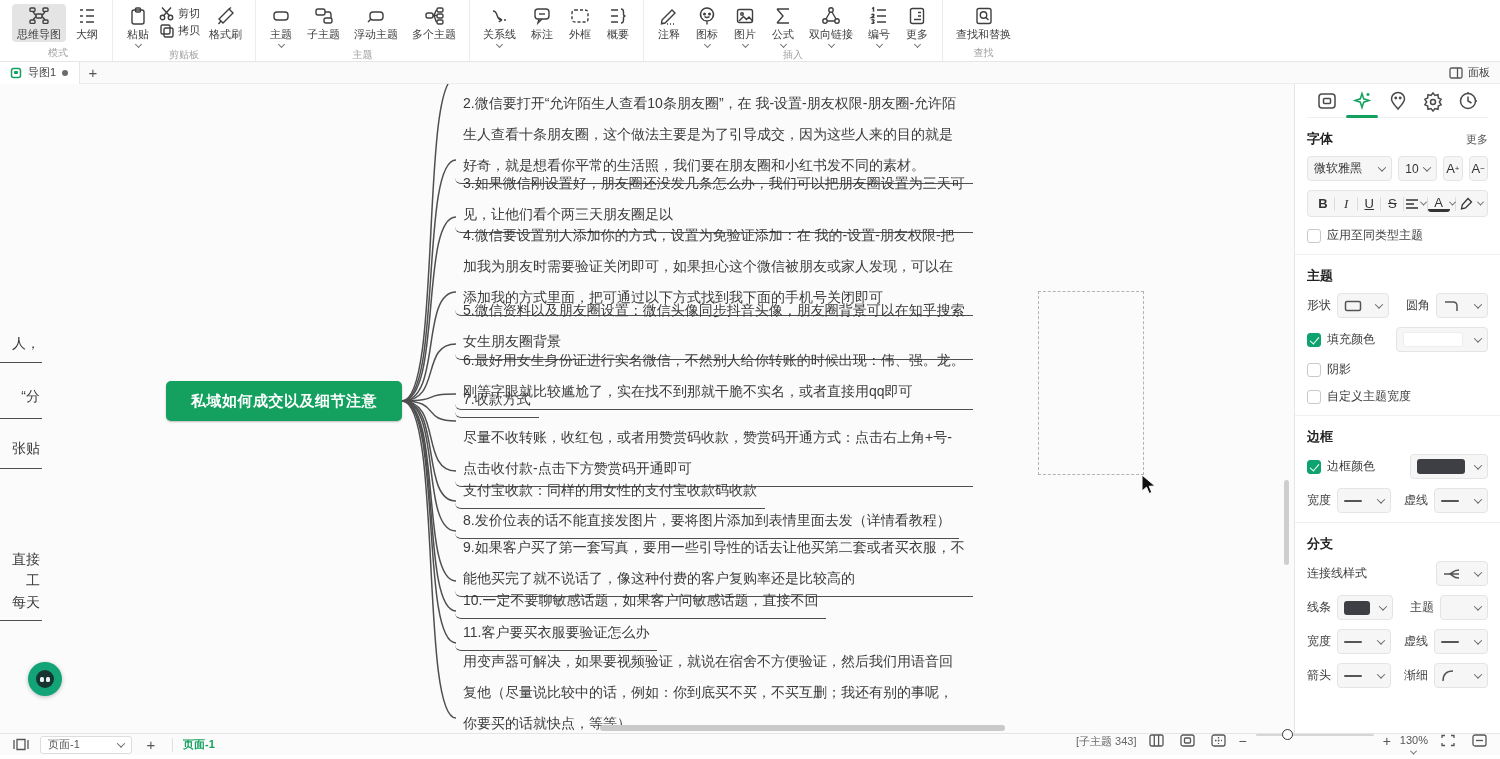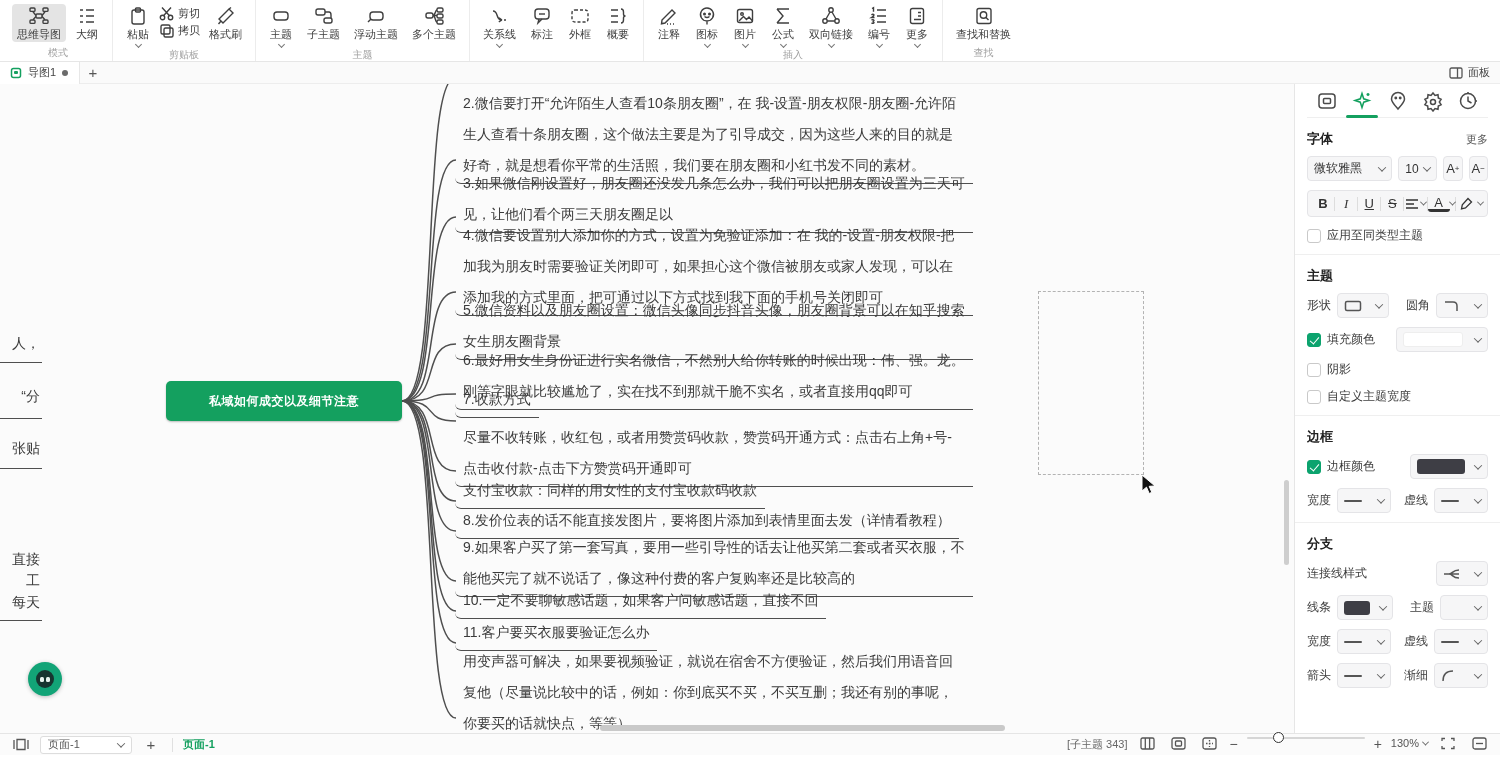--- a/index.html
+++ b/index.html
@@ -43,21 +43,21 @@
   
   .mainrow { display:flex; height:649px; }
   .canvas { position:relative; width:1294px; height:649px; background:#fbfbfb; overflow:hidden; }
   .panel { width:206px; height:649px; background:#fff; border-left:1px solid var(--bdr);
     padding:0 12px; overflow:hidden; }
 
   
   #connectors { position:absolute; left:0; top:0; overflow:visible; }
   #connectors path { stroke:var(--line); stroke-width:1.5; fill:none; }
   .central { position:absolute; left:166px; top:297px; width:236px; height:40px;
-    background:var(--accent); border-radius:5px; color:#fff; font-weight:bold; font-size:12px;
+    background:var(--accent); border-radius:5px; color:#fff; font-weight:bold; font-size:15px;
     display:flex; align-items:center; justify-content:center; letter-spacing:.5px;
     box-shadow:0 1px 2px rgba(0,0,0,.25); cursor:pointer;font-family:Liberation Serif, serif; }
   .mnode { position:absolute; left:455px; font-size:14px; line-height:31px; color:#3b3b3b;
     padding:0 8px 2px 8px; border-bottom:1.5px solid var(--line);
     border-bottom-left-radius:6px; max-width:518px; white-space:pre-wrap; cursor:pointer; }
   .mnode.fixed { width:518px; }
   .fragment { position:absolute; left:0; width:40px; text-align:right; font-size:14px;
     line-height:23px; color:#3b3b3b; }
   .fragline { position:absolute; left:0; width:42px; border-top:1.5px solid var(--line); }
   .dashed-box { position:absolute; left:1038px; top:207px; width:106px; height:184px;
@@ -122,21 +122,21 @@
   .sb-ico svg { stroke:#555; fill:none; stroke-width:1.3; }
   .page-select { width:92px; height:18px; background:#fff; border:1px solid #ddd; border-radius:3px;
     display:flex; align-items:center; justify-content:space-between; padding:0 7px; margin:0 8px; cursor:pointer; }
   .sb-div { width:1px; height:14px; background:#e0e0e0; margin:0 10px; }
   .page-tab { color:var(--accent); font-weight:bold; cursor:pointer; }
   .sb-right { margin-left:auto; display:flex; align-items:flex-start; gap:9px; }
   .zoomtrack { position:relative; width:118px; height:2px; background:#d6d6d6; border-radius:1px; }
   .zoomknob { position:absolute; left:26px; top:-5px; width:11px; height:11px; background:#fff;
     border:1.6px solid #333; border-radius:50%; cursor:pointer; }
   .zsign { font-size:14px; color:#555; cursor:pointer; line-height:1; }
-  .zoompct { display:flex; align-items:center; gap:4px; cursor:pointer; }
+  .zoompct { display:flex; align-items:center; gap:4px; cursor:pointer;flex-direction:column; }
 </style>
 </head>
 <body>
 
 <div class="toolbar">
   <div class="tgroup">
     <div class="titems">
       <div class="titem active">
         <span class="ticon">
           <svg width="20" height="20">

